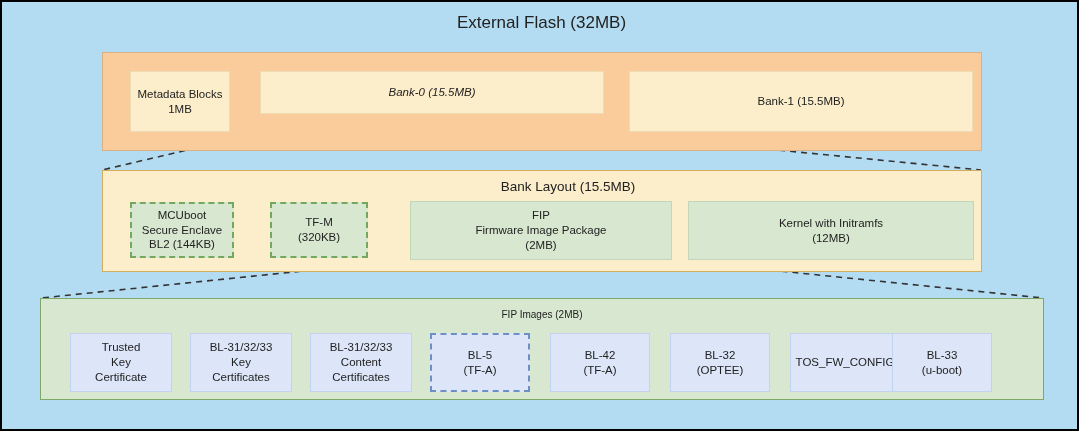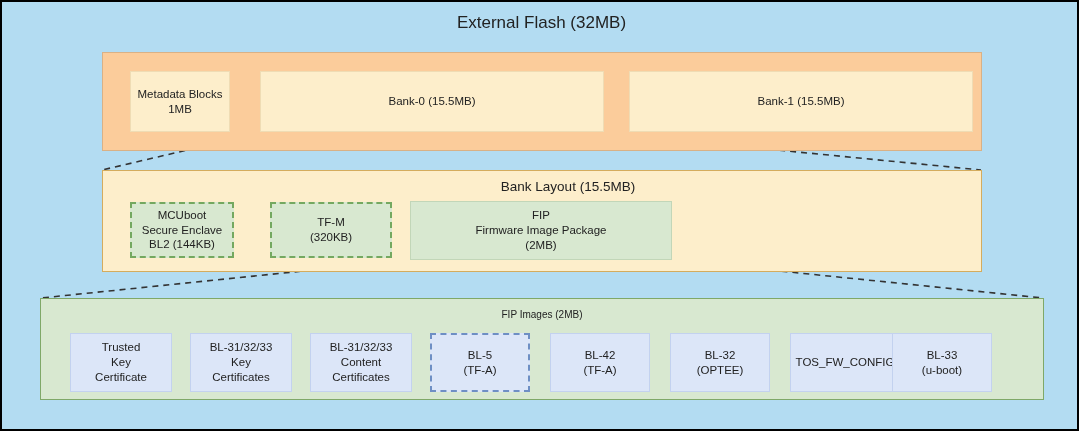--- a/index.html
+++ b/index.html
@@ -70,21 +70,21 @@
     border: 1px solid #d9b186;
   }
 
   .flash-slot {
     background: #fdeecb;
     border: 1px solid #efdcb4;
     font-size: 11.5px;
   }
 
   #metadata-blocks { left: 128px; top: 69px;  width: 100px; height: 61px; }
-  #bank-0          { left: 258px; top: 69px;  width: 344px; height: 61px; }
+  #bank-0          { left: 258px; top: 69px;  width: 344px; height: 43px; font-style: italic; }
   #bank-1          { left: 627px; top: 69px;  width: 344px; height: 61px; }
 
   
   #bank-layout-container {
     left: 100px;
     top: 168px;
     width: 880px;
     height: 102px;
     background: #fdeecb;
     border: 1px solid #d4ac5e;
@@ -99,21 +99,21 @@
   }
 
   .bank-part {
     background: #d8e8d0;
     font-size: 11.5px;
   }
   .bank-part.solid  { border: 1px solid #c2d6b8; }
   .bank-part.dashed { border: 2px dashed #74a860; }
 
   #mcuboot          { left: 128px; top: 200px; width: 104px; height: 56px; }
-  #tfm              { left: 268px; top: 200px; width: 122px; height: 56px; }
+  #tfm              { left: 268px; top: 200px; width: 98px; height: 56px; }
   #fip              { left: 408px; top: 199px; width: 262px; height: 59px; }
   #kernel-initramfs { left: 686px; top: 199px; width: 286px; height: 59px; }
 
   
   #fip-images-container {
     left: 38px;
     top: 296px;
     width: 1004px;
     height: 102px;
     background: #d8e8d0;
@@ -190,20 +190,24 @@
     <span class="ln">TF-M</span>
     <span class="ln">(320KB)</span>
   </div>
 
   <div class="box bank-part solid" id="fip">
     <span class="ln">FIP</span>
     <span class="ln">Firmware Image Package</span>
     <span class="ln">(2MB)</span>
   </div>
 
+  <div class="box bank-part solid" id="kernel-initramfs">
+    <span class="ln">Kernel with Initramfs</span>
+    <span class="ln">(12MB)</span>
+  </div>
 
   <div class="box" id="fip-images-container"></div>
 
   <div class="title" id="fip-images-title">FIP Images (2MB)</div>
 
   <div class="box fip-item solid" id="fip-trusted-key-certificate">
     <span class="ln">Trusted</span>
     <span class="ln">Key</span>
     <span class="ln">Certificate</span>
   </div>

